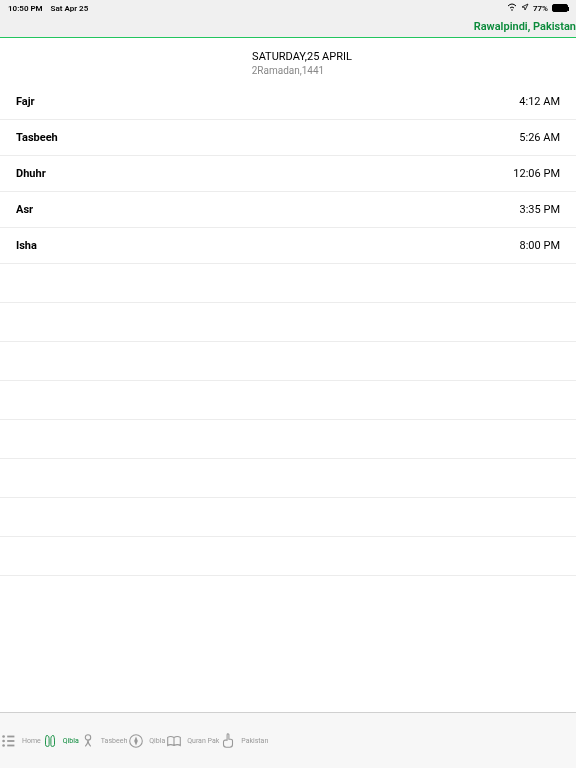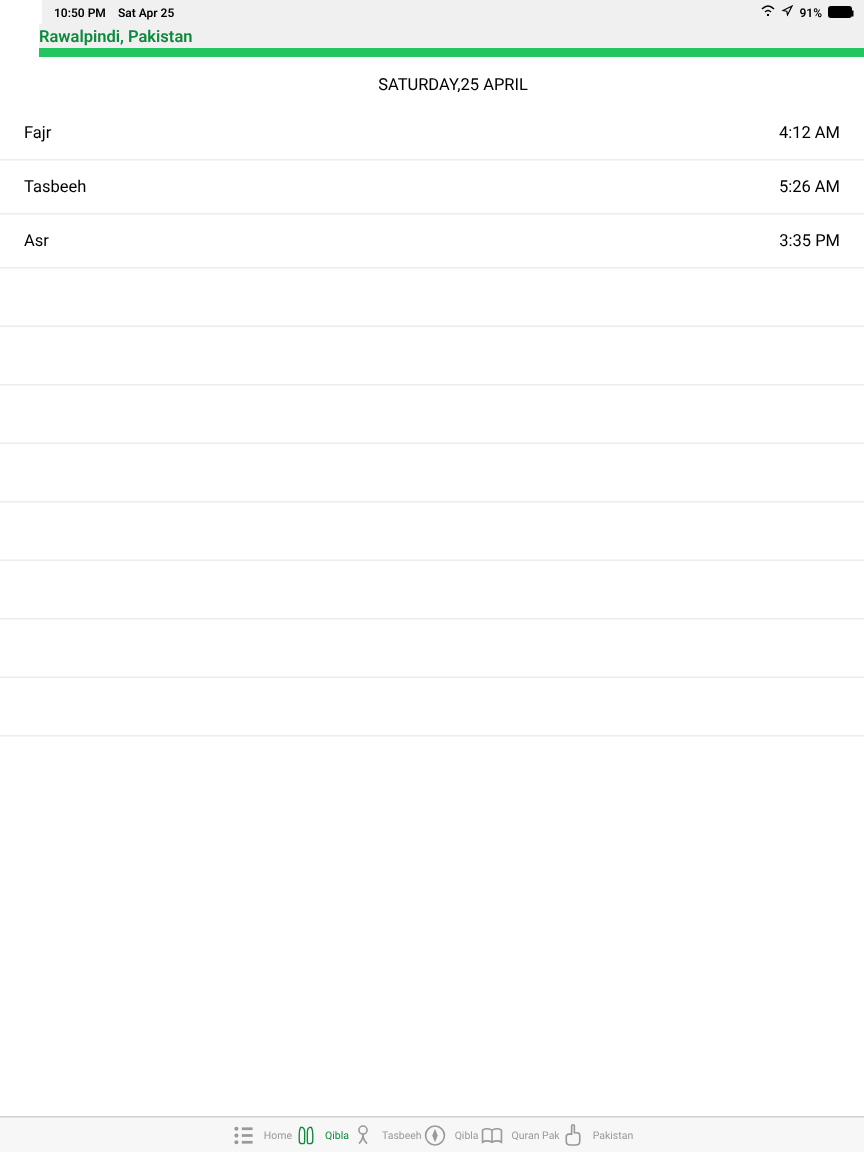--- a/index.html
+++ b/index.html
@@ -18,39 +18,37 @@
     }
     .status-bar {
       height: 16px;
       background: #f0f0f0;
       display: flex;
       align-items: center;
       justify-content: space-between;
       padding: 0 8px;
       font-size: 8px;
       font-weight: 600;
-      margin-left: 28px;
     }
     .status-left {
       display: flex;
       gap: 8px;
     }
     .status-right {
       display: flex;
       align-items: center;
       gap: 4px;
     }
     .header {
       height: 22px;
       background: #f0f0f0;
       display: flex;
       align-items: center;
-      justify-content: flex-start;
-      border-bottom: 6px solid #22c55e;
-      margin-left: 26px;
+      justify-content: flex-end;
+      border-bottom: 1px solid #22c55e;
     }
     .header-title {
       color: #0a8a3a;
       font-size: 11px;
       font-weight: 600;
     }
     .date-section {
       text-align: center;
       padding: 12px 0 8px;
     }
@@ -74,30 +72,31 @@
       align-items: center;
       padding: 11px 16px;
       border-bottom: 1px solid #ececec;
       font-size: 11px;
     }
     .prayer-row.empty {
       height: 39px;
     }
     .prayer-name {
       color: #000;
+      font-weight: bold;
     }
     .prayer-time {
       color: #000;
     }
     .tab-bar {
-      height: 24px;
+      height: 56px;
       background: #f7f7f7;
       border-top: 1px solid #d0d0d0;
       display: flex;
-      justify-content: center;
+      justify-content: flex-start;
       align-items: center;
     }
     .tab-item {
       display: flex;
       flex-direction: row;
       align-items: center;
       gap: 4px;
       color: #999;
       font-size: 7px;
     }
@@ -146,45 +145,54 @@
       <svg width="10" height="8" viewBox="0 0 10 8">
           <path d="M5 7 L5 7 M3 5 Q5 3 7 5 M1 3 Q5 -1 9 3" stroke="#000" stroke-width="1" fill="none"></path>
           <circle cx="5" cy="7" r="0.8" fill="#000"></circle>
         </svg>
     </span>
     <span>
       <svg width="8" height="8" viewBox="0 0 8 8">
           <path d="M1 4 L7 1 L4 7 L3.5 4.5 Z" stroke="#000" stroke-width="0.8" fill="none"></path>
         </svg>
     </span>
-    <span>91%</span>
+    <span>77%</span>
     <span class="battery"></span>
   </div>
 </div>
 
 <div class="header">
   <span class="header-title">Rawalpindi, Pakistan</span>
 </div>
 
 <div class="date-section">
   <div class="main-date">SATURDAY,25 APRIL</div>
+  <div class="islamic-date">2Ramadan,1441</div>
 </div>
 
 <div class="prayer-list">
   <div class="prayer-row">
     <span class="prayer-name">Fajr</span>
     <span class="prayer-time">4:12 AM</span>
   </div>
   <div class="prayer-row">
     <span class="prayer-name">Tasbeeh</span>
     <span class="prayer-time">5:26 AM</span>
   </div>
   <div class="prayer-row">
+    <span class="prayer-name">Dhuhr</span>
+    <span class="prayer-time">12:06 PM</span>
+  </div>
+  <div class="prayer-row">
     <span class="prayer-name">Asr</span>
     <span class="prayer-time">3:35 PM</span>
+  </div>
+  <div class="prayer-row">
+    <span class="prayer-name">Isha</span>
+    <span class="prayer-time">8:00 PM</span>
   </div>
   <div class="prayer-row empty"></div>
   <div class="prayer-row empty"></div>
   <div class="prayer-row empty"></div>
   <div class="prayer-row empty"></div>
   <div class="prayer-row empty"></div>
   <div class="prayer-row empty"></div>
   <div class="prayer-row empty"></div>
   <div class="prayer-row empty"></div>
   <div class="prayer-row empty" style="border-bottom:none"></div>

